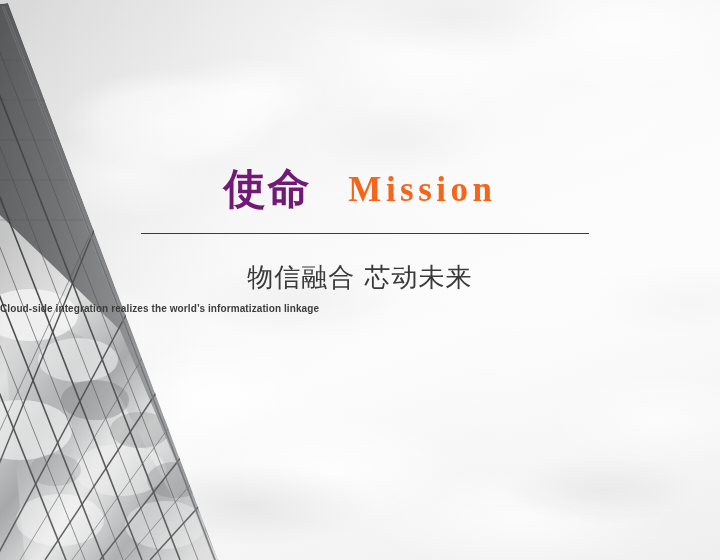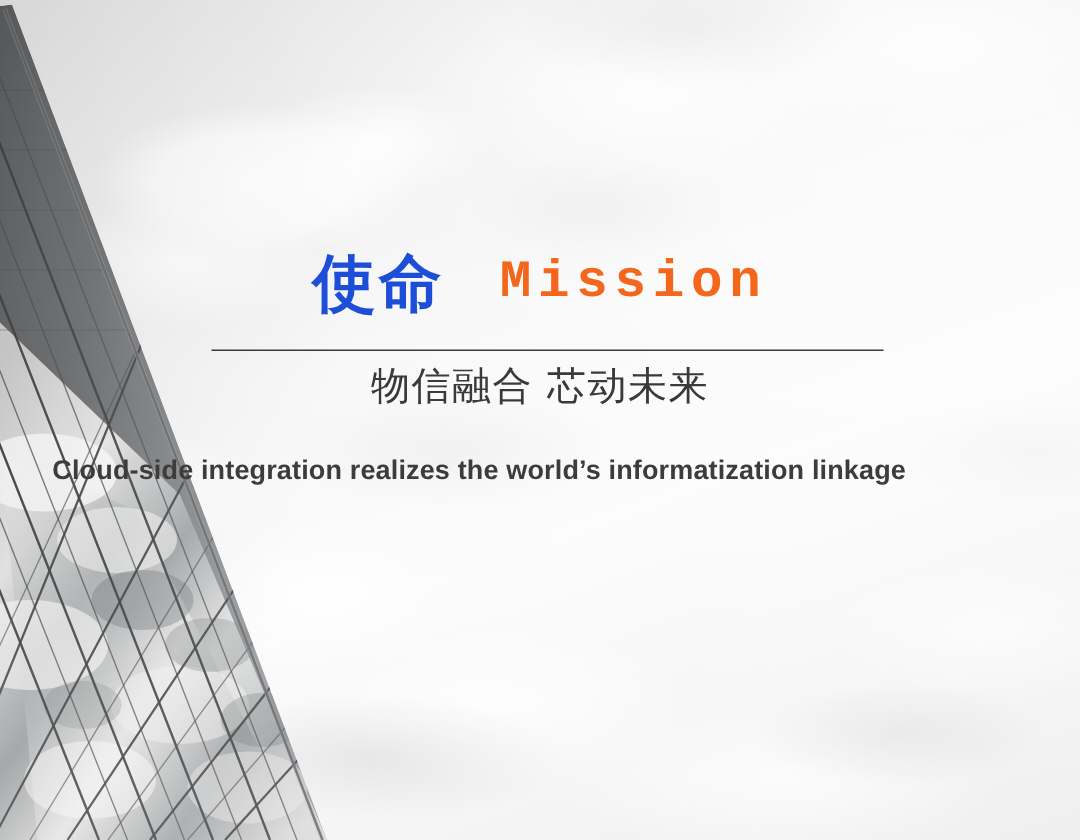--- a/index.html
+++ b/index.html
@@ -81,67 +81,67 @@
   #title-row {
     position: absolute;
     left: 0;
     top: 168px;
     width: 720px;
     text-align: center;
     white-space: nowrap;
     line-height: 1;
   }
   #title-cn {
-    color: #1d4ed8;
+    color: #701a75;
     font-size: 42px;
     font-weight: 700;
     letter-spacing: 2px;
     font-family: "DejaVu Sans", "Liberation Sans", sans-serif;
     vertical-align: middle;
   }
   #title-gap { display: inline-block; width: 28px; }
   #title-en {
     color: #f4661b;
     font-size: 35px;
     font-weight: 700;
     letter-spacing: 4.5px;
-    font-family: Liberation Mono, monospace;
+    font-family: Liberation Serif, serif;
     vertical-align: middle;
   }
 
   #divider {
     position: absolute;
     left: 141px;
     top: 233px;
     width: 448px;
     height: 1px;
     background: #3b3b3b;
   }
 
   #subtitle-cn {
     position: absolute;
     left: 0;
-    top: 240px;
+    top: 260px;
     width: 720px;
     text-align: center;
     color: #3a3a3a;
     font-size: 26px;
     font-weight: 400;
     letter-spacing: 1px;
     white-space: nowrap;
     font-family: "DejaVu Sans", "Liberation Sans", sans-serif;
   }
 
   .tagline {
     position: absolute;
     left: 0;
     width: 604px;
-    text-align: right;
+    text-align: left;
     color: #3c3c3c;
-    font-size: 18px;
+    font-size: 10px;
     font-weight: 700;
     letter-spacing: 0.1px;
     white-space: nowrap;
     font-family: "Liberation Sans", "DejaVu Sans", sans-serif;
   }
   #tagline-1 { top: 303px; }
   #tagline-2 { top: 329px; }
 </style>
 </head>
 <body>

